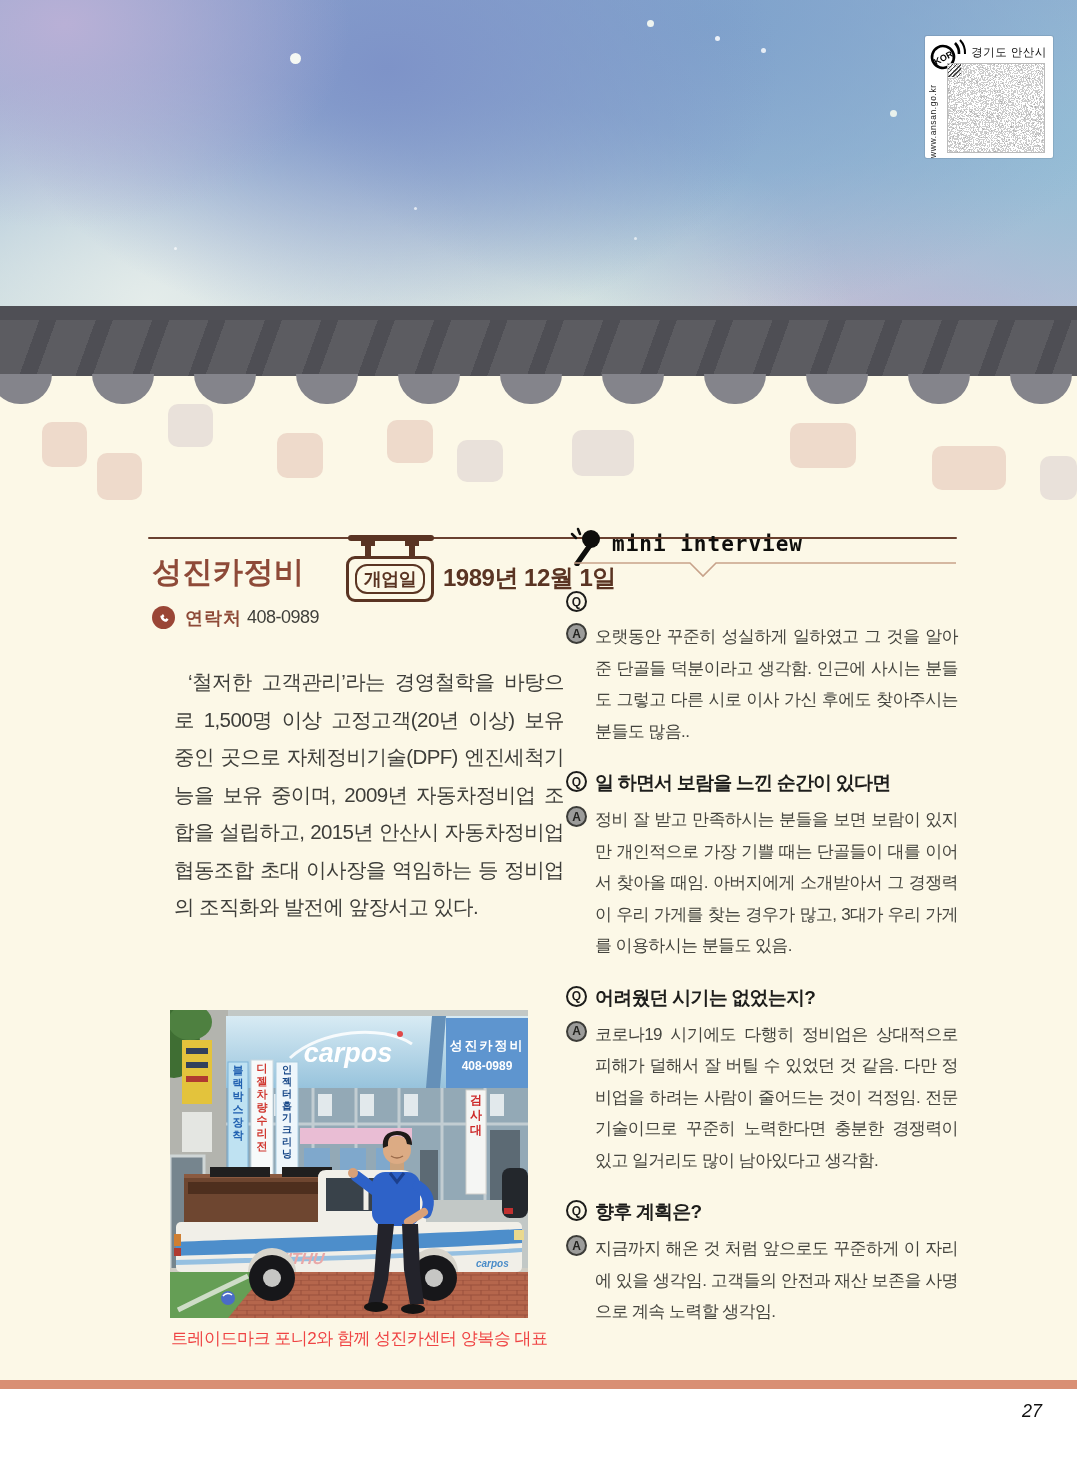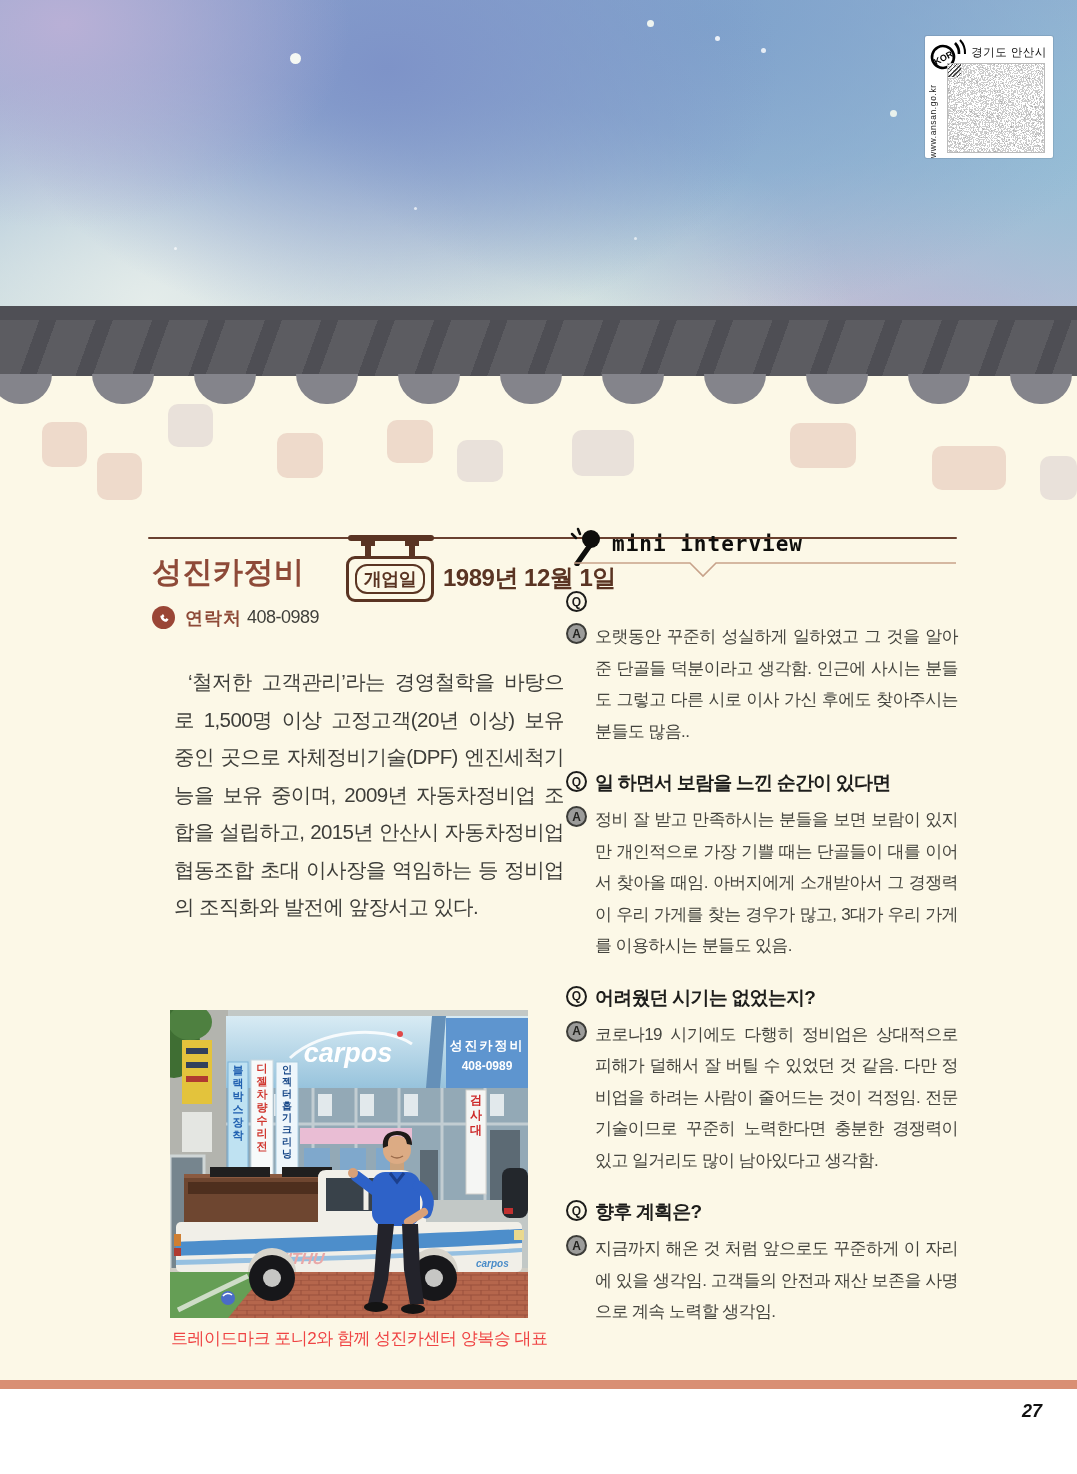--- a/index.html
+++ b/index.html
@@ -103,21 +103,21 @@
   .a-badge { width:21px; height:21px; border-radius:50%; border:2px solid #3c3c38; background:#9c9c9a;
     color:#23231f; font-size:12px; font-weight:bold; display:flex; align-items:center; justify-content:center;
     flex:0 0 auto; margin:2px 8px 0 0; }
   .q-text { font-size:19px; font-weight:bold; color:#1d1d1b; letter-spacing:-.8px; line-height:25px; }
   .a-text { flex:1; font-size:17px; color:#45453f; letter-spacing:-.6px; line-height:31.5px;
     text-align:justify; word-break:break-all; }
 
   
   .salmon-strip { position:absolute; left:0; top:1380px; width:1077px; height:9px; background:#d98f74; }
   .footer-white { position:absolute; left:0; top:1389px; width:1077px; height:85px; background:#fff; }
-  .page-num { position:absolute; left:1022px; top:1401px; font-size:18px; font-weight:bold;
+  .page-num { position:absolute; left:1022px; top:1401px; font-size:18px; font-weight:normal;
     font-style:italic; color:#111; }
 </style>
 </head>
 <body>
 
 <div id="page">
 
   <div class="sky"></div>
   <div class="stars"></div>
 

